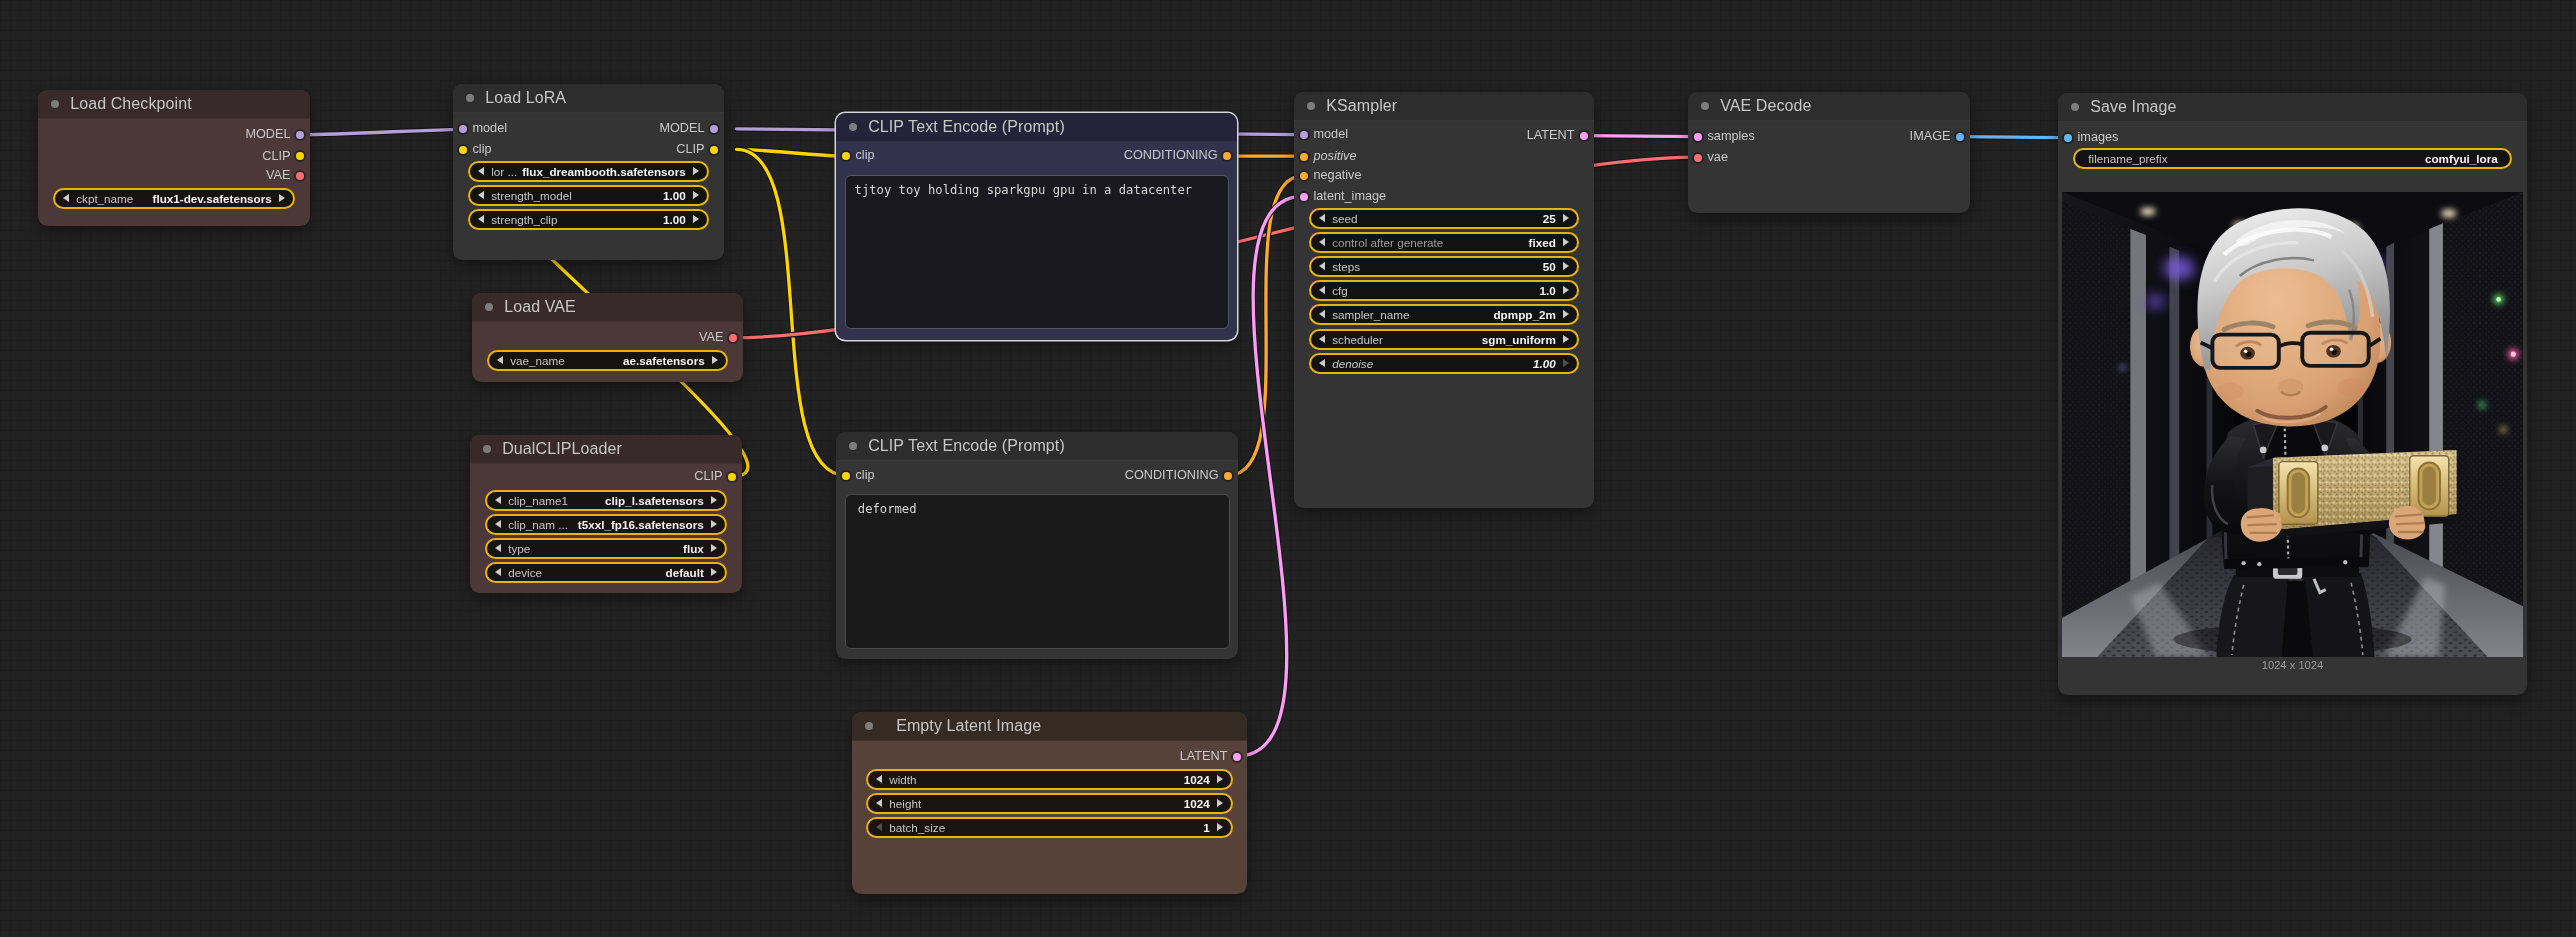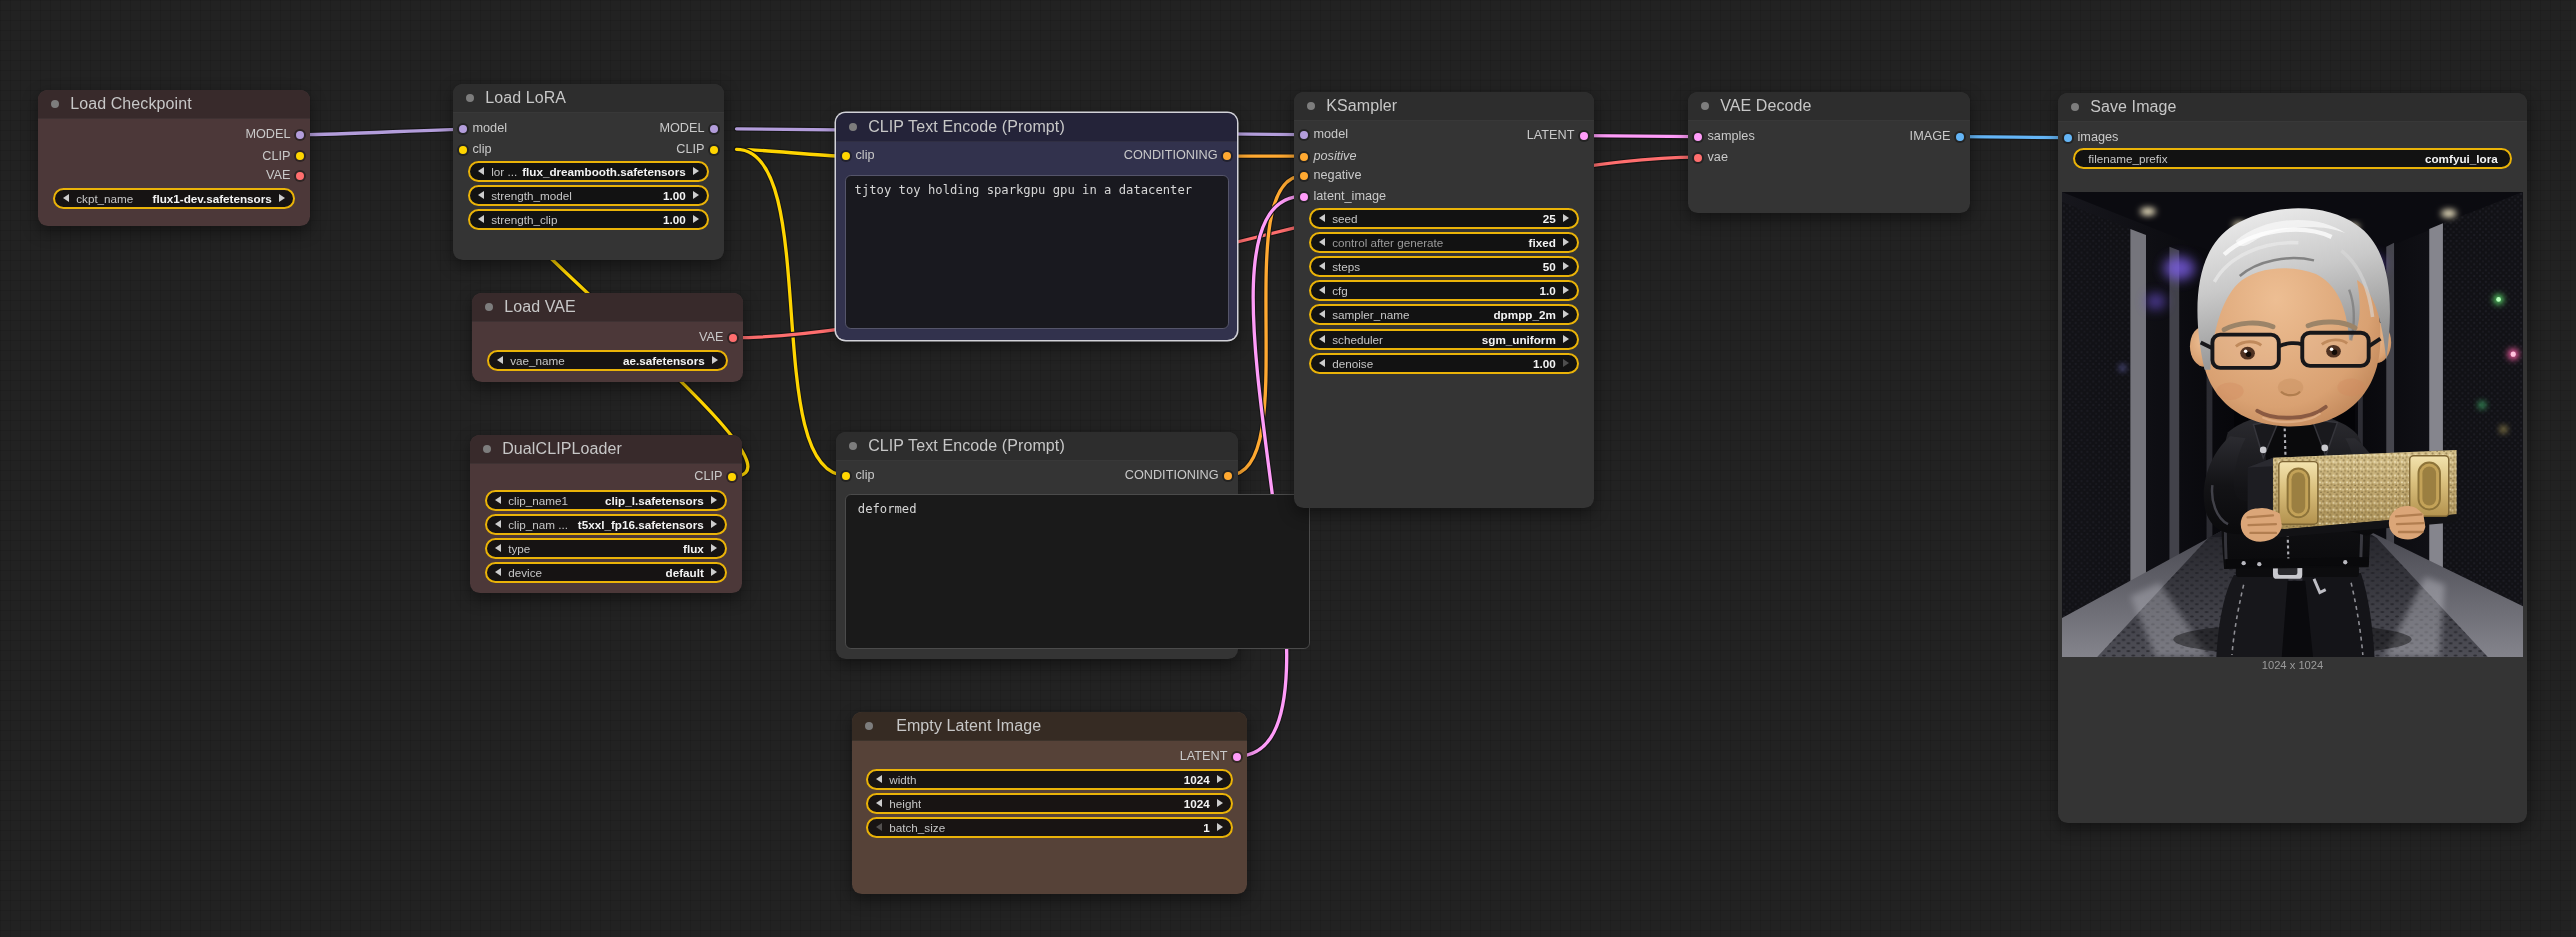--- a/index.html
+++ b/index.html
@@ -198,21 +198,21 @@
       </div>
       <div class="node theme-gray" style="left: 836px; top: 432px; width: 402px; height: 227px;">
         <div class="titlebar">
           <span class="title-dot"></span>
           <span class="title-text">CLIP Text Encode (Prompt)</span>
         </div>
         <span class="slot-dot" style="left: 5.9px; top: 40px; background: rgb(255, 213, 0);"></span>
         <span class="slot-label" style="left: 19.5px; top: 36px;">clip</span>
         <span class="slot-dot" style="right: 5.9px; top: 40px; background: rgb(255, 169, 49);"></span>
         <span class="slot-label out" style="right: 19.5px; top: 36px;">CONDITIONING</span>
-        <div class="prompt on-gray" style="left: 8.8px; top: 62px; width: 465px; height: 155px; padding-left: 12px;">deformed</div>
+        <div class="prompt on-gray" style="left: 8.8px; top: 62px; width: 385px; height: 155px; padding-left: 12px;">deformed</div>
       </div>
       <div class="node theme-gray" style="left: 1294px; top: 92px; width: 300px; height: 416px;">
         <div class="titlebar">
           <span class="title-dot"></span>
           <span class="title-text">KSampler</span>
         </div>
         <span class="slot-dot" style="left: 5.9px; top: 39px; background: rgb(179, 157, 219);"></span>
         <span class="slot-label" style="left: 19.5px; top: 35px;">model</span>
         <span class="slot-dot" style="left: 5.9px; top: 61px; background: rgb(255, 169, 49);"></span>
         <span class="slot-label" style="left: 19.5px; top: 57px; font-style: italic;">positive</span>
@@ -257,21 +257,21 @@
           <span class="w-value">dpmpp_2m</span>
           <span class="arr right"></span>
         </div>
         <div class="widget" style="left: 14.6px; right: 14.6px; top: 237px;">
           <span class="arr left"></span>
           <span class="w-label">scheduler</span>
           <span class="w-spacer"></span>
           <span class="w-value">sgm_uniform</span>
           <span class="arr right"></span>
         </div>
-        <div class="widget" style="left: 14.6px; right: 14.6px; top: 261px;">
+        <div class="widget" style="left: 14.6px; right: 14.6px; top: 261px; font-style: italic;">
           <span class="arr left"></span>
           <span class="w-label">denoise</span>
           <span class="w-spacer"></span>
           <span class="w-value">1.00</span>
           <span class="arr right dim"></span>
         </div>
       </div>
       <div class="node theme-brown" style="left: 852px; top: 712px; width: 395px; height: 182px;">
         <div class="titlebar">
           <span class="title-dot"></span>
@@ -306,21 +306,21 @@
           <span class="title-dot"></span>
           <span class="title-text">VAE Decode</span>
         </div>
         <span class="slot-dot" style="left: 5.9px; top: 41px; background: rgb(255, 156, 249);"></span>
         <span class="slot-label" style="left: 19.5px; top: 37px;">samples</span>
         <span class="slot-dot" style="left: 5.9px; top: 62px; background: rgb(255, 110, 110);"></span>
         <span class="slot-label" style="left: 19.5px; top: 58px;">vae</span>
         <span class="slot-dot" style="right: 5.9px; top: 41px; background: rgb(100, 181, 246);"></span>
         <span class="slot-label out" style="right: 19.5px; top: 37px;">IMAGE</span>
       </div>
-      <div class="node theme-gray" style="left: 2058px; top: 93px; width: 469px; height: 730px;">
+      <div class="node theme-gray" style="left: 2058px; top: 93px; width: 469px; height: 602px;">
         <div class="titlebar">
           <span class="title-dot"></span>
           <span class="title-text">Save Image</span>
         </div>
         <span class="slot-dot" style="left: 5.9px; top: 41px; background: rgb(100, 181, 246);"></span>
         <span class="slot-label" style="left: 19.5px; top: 37px;">images</span>
         <div class="widget" style="left: 14.6px; right: 14.6px; top: 55px;">
           <span class="w-label">filename_prefix</span>
           <span class="w-spacer"></span>
           <span class="w-value">comfyui_lora</span>

